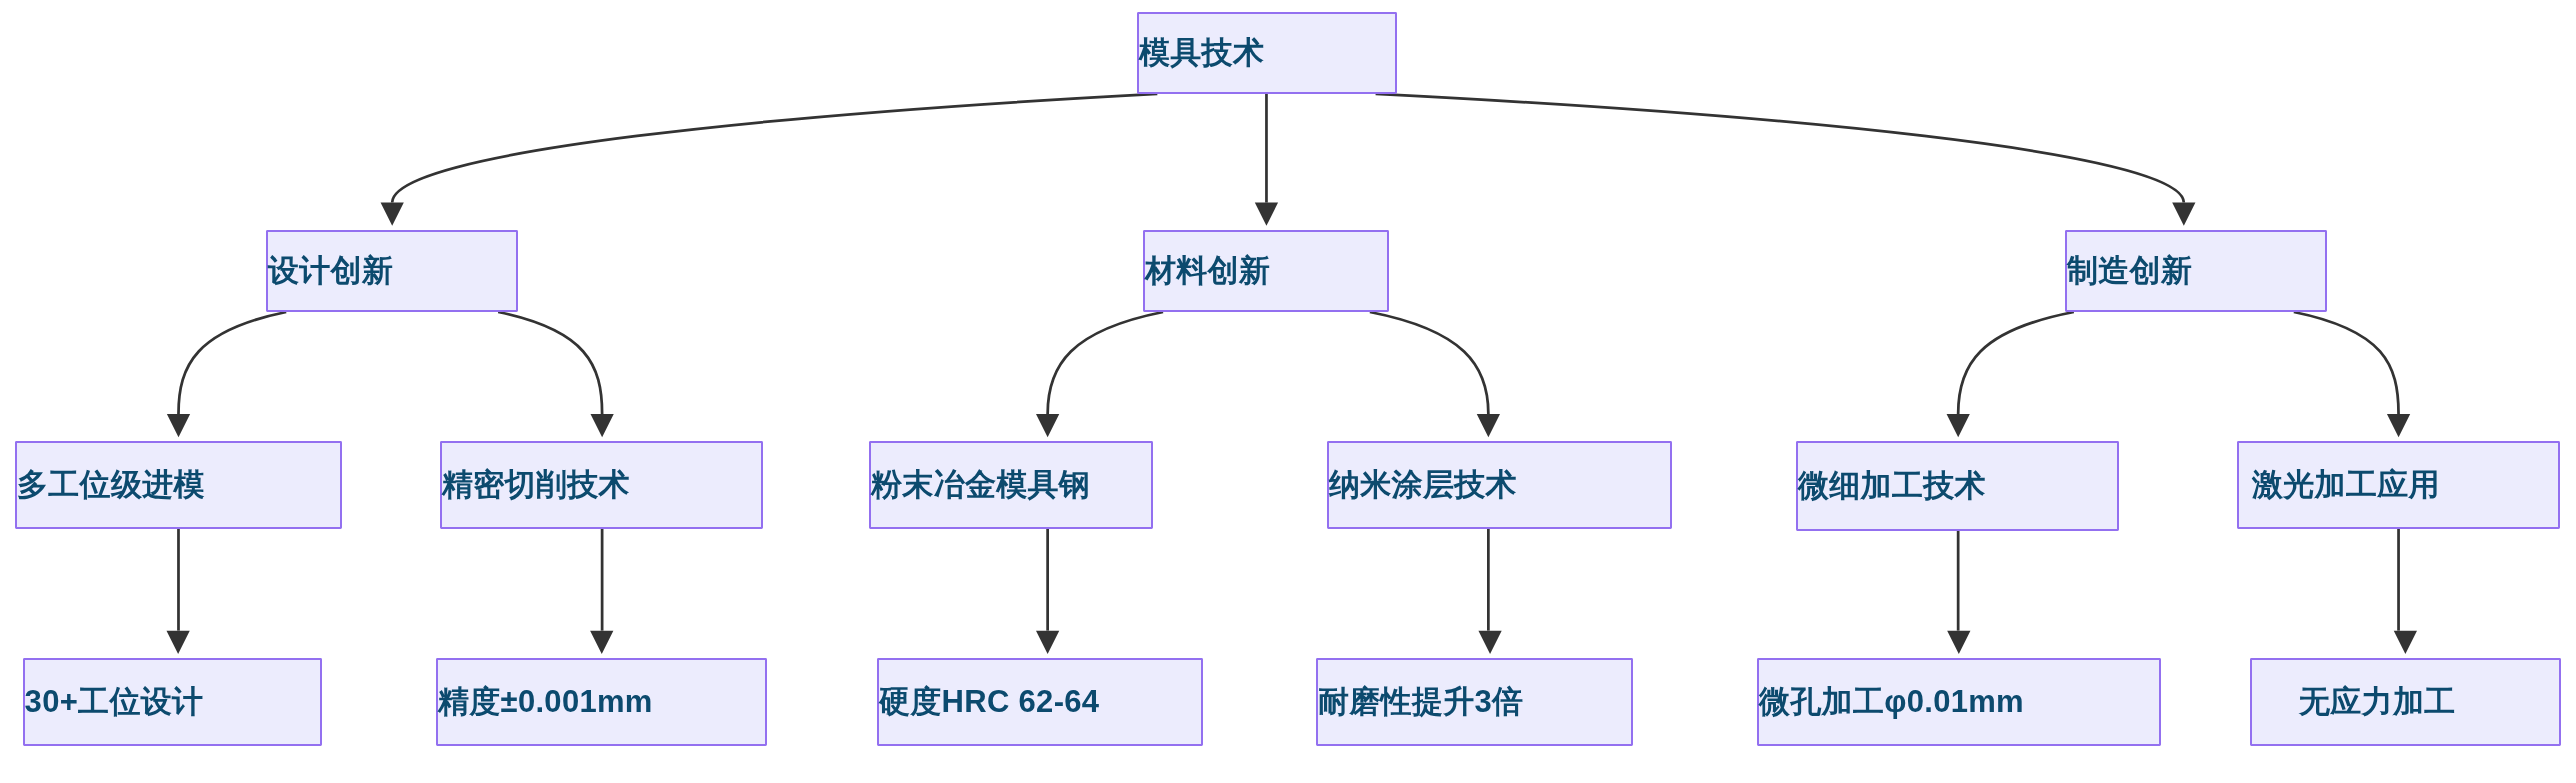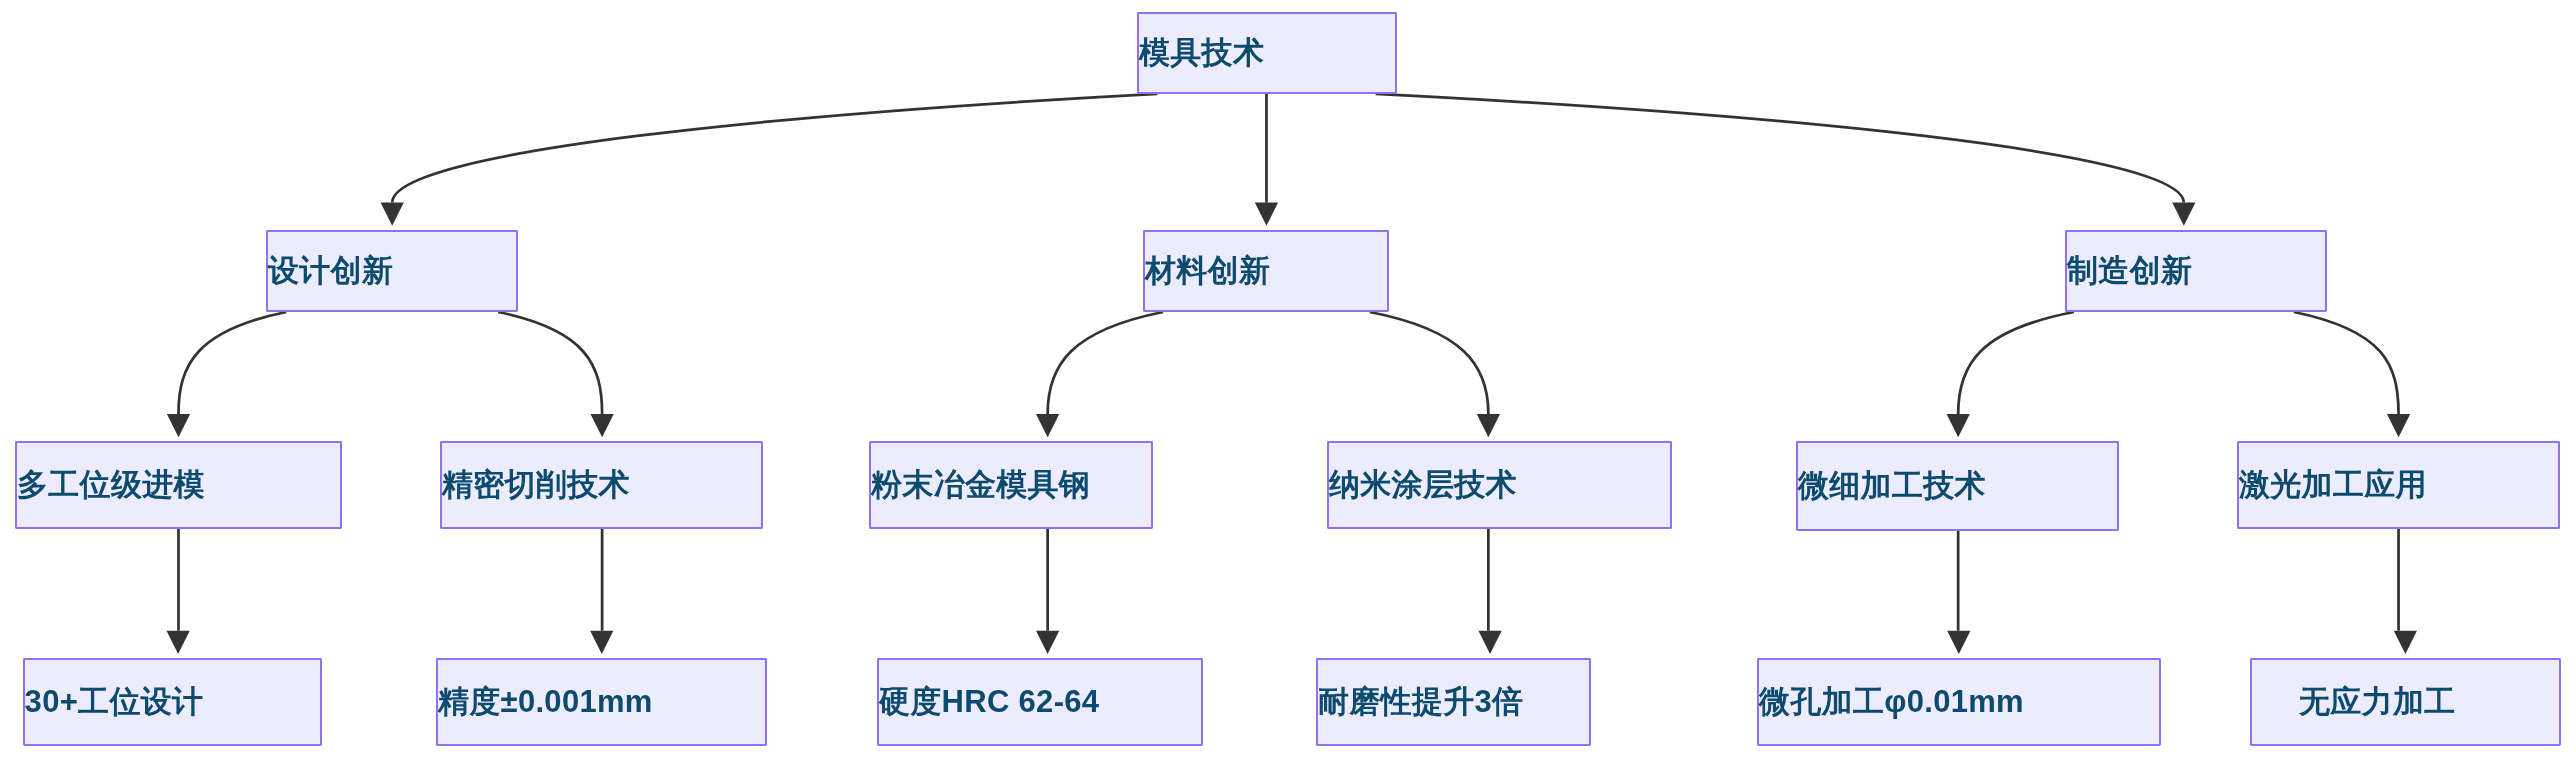--- a/index.html
+++ b/index.html
@@ -105,33 +105,33 @@
       </div>
       <div class="node" style="left: 869px; top: 441px; width: 284px; height: 88px;">
         <span>粉末冶金模具钢</span>
       </div>
       <div class="node" style="left: 1327px; top: 441px; width: 345px; height: 88px;">
         <span>纳米涂层技术</span>
       </div>
       <div class="node" style="left: 1796px; top: 441px; width: 323px; height: 90px;">
         <span>微细加工技术</span>
       </div>
-      <div class="node" style="left: 2237px; top: 441px; width: 323px; height: 88px;">
+      <div class="node" style="left: 2237px; top: 441px; width: 323px; height: 88px; padding-left: 13px;">
         <span>激光加工应用</span>
       </div>
       <div class="node" style="left: 22.6px; top: 658px; width: 299px; height: 88px;">
         <span>30+工位设计</span>
       </div>
       <div class="node" style="left: 436px; top: 658px; width: 331px; height: 88px;">
         <span>精度±0.001mm</span>
       </div>
       <div class="node" style="left: 877px; top: 658px; width: 326px; height: 88px;">
         <span>硬度HRC 62-64</span>
       </div>
-      <div class="node" style="left: 1316px; top: 658px; width: 275px; height: 88px;">
+      <div class="node" style="left: 1316px; top: 658px; width: 317px; height: 88px;">
         <span>耐磨性提升3倍</span>
       </div>
       <div class="node" style="left: 1757px; top: 658px; width: 404px; height: 88px;">
         <span>微孔加工φ0.01mm</span>
       </div>
       <div class="node" style="left: 2250px; top: 658px; width: 311px; height: 88px; padding-left: 47px;">
         <span>无应力加工</span>
       </div>
     </div>
 </div>

